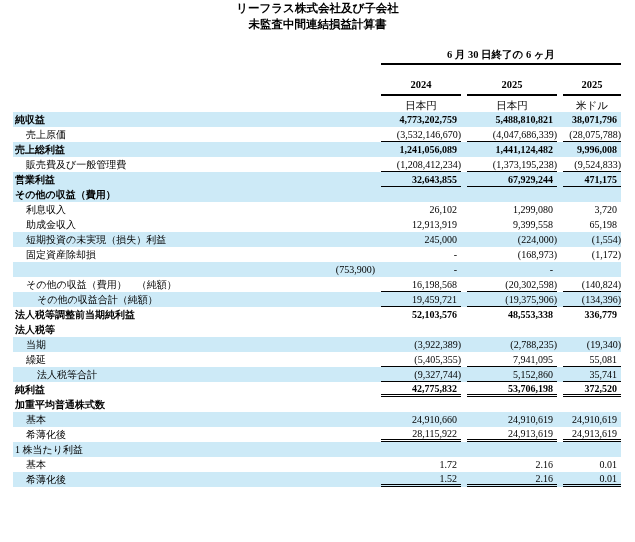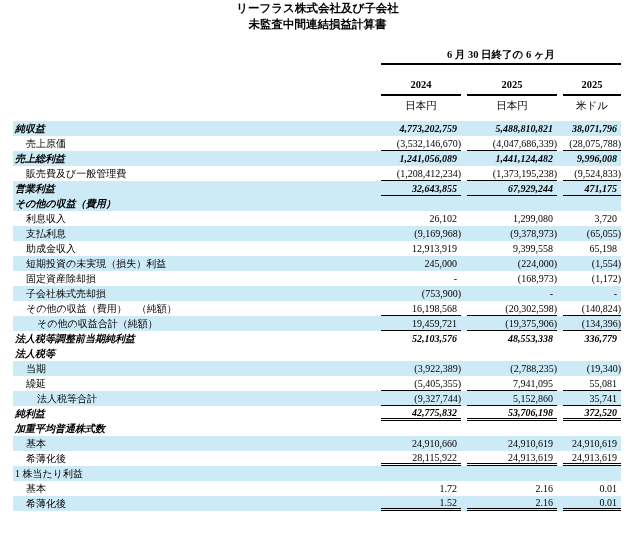--- a/index.html
+++ b/index.html
@@ -15,24 +15,24 @@
   .hrow, .row {
     display:grid;
     grid-template-columns:362px 80px 90px 58px;
     column-gap:6px;
   }
   .hrow { align-items:end; }
   .phead { grid-column:2/5; text-align:center; font-weight:bold; font-size:10.5px;
            border-bottom:2px solid #000; height:17px; padding-bottom:1px; }
   .year { text-align:center; font-weight:bold; font-size:10.5px;
           border-bottom:2px solid #000; height:17px; padding-bottom:1px;margin-top:14px; }
-  .cur  { text-align:center; font-size:10.5px; height:25px; padding-top:3px; }
+  .cur  { text-align:center; font-size:10.5px; height:16px; padding-top:3px; }
   .row { height:15px; align-items:center; font-size:10px; }
   .row.s { background:var(--band); }
-  .row.b { font-weight:bold;font-style:italic; }
+  .row.b { font-weight:bold; }
   .lab { white-space:nowrap; overflow:hidden; }
   .i0 { padding-left:2px; } .i1 { padding-left:13px;font-family:Liberation Mono, monospace; } .i2 { padding-left:24px; }
   .num { height:100%; display:flex; align-items:center; justify-content:flex-end;
          padding-right:4px; white-space:nowrap; }
   .u  { border-bottom:1px solid #000; }
   .uu { border-bottom:3px double #000;justify-content:flex-end; }
   .paren { margin-right:-4px;padding-left:36px; }
 </style>
 </head>
 <body>
@@ -149,32 +149,20 @@
           <span>26,102</span>
         </div>
       <div class="num">
           <span>1,299,080</span>
         </div>
       <div class="num">
           <span>3,720</span>
         </div>
     </div>
 
-    <div class="row s">
-      <div class="lab i1">支払利息</div>
-      <div class="num">
-          <span class="paren">(9,169,968)</span>
-        </div>
-      <div class="num">
-          <span class="paren">(9,378,973)</span>
-        </div>
-      <div class="num">
-          <span class="paren">(65,055)</span>
-        </div>
-    </div>
 
     <div class="row">
       <div class="lab i1">助成金収入</div>
       <div class="num">
           <span>12,913,919</span>
         </div>
       <div class="num">
           <span>9,399,558</span>
         </div>
       <div class="num">
@@ -202,21 +190,20 @@
         </div>
       <div class="num">
           <span class="paren">(168,973)</span>
         </div>
       <div class="num">
           <span class="paren">(1,172)</span>
         </div>
     </div>
 
     <div class="row s">
-      <div class="lab i1">子会社株式売却損</div>
       <div class="num">
           <span class="paren">(753,900)</span>
         </div>
       <div class="num">
           <span>-</span>
         </div>
       <div class="num">
           <span>-</span>
         </div>
     </div>

